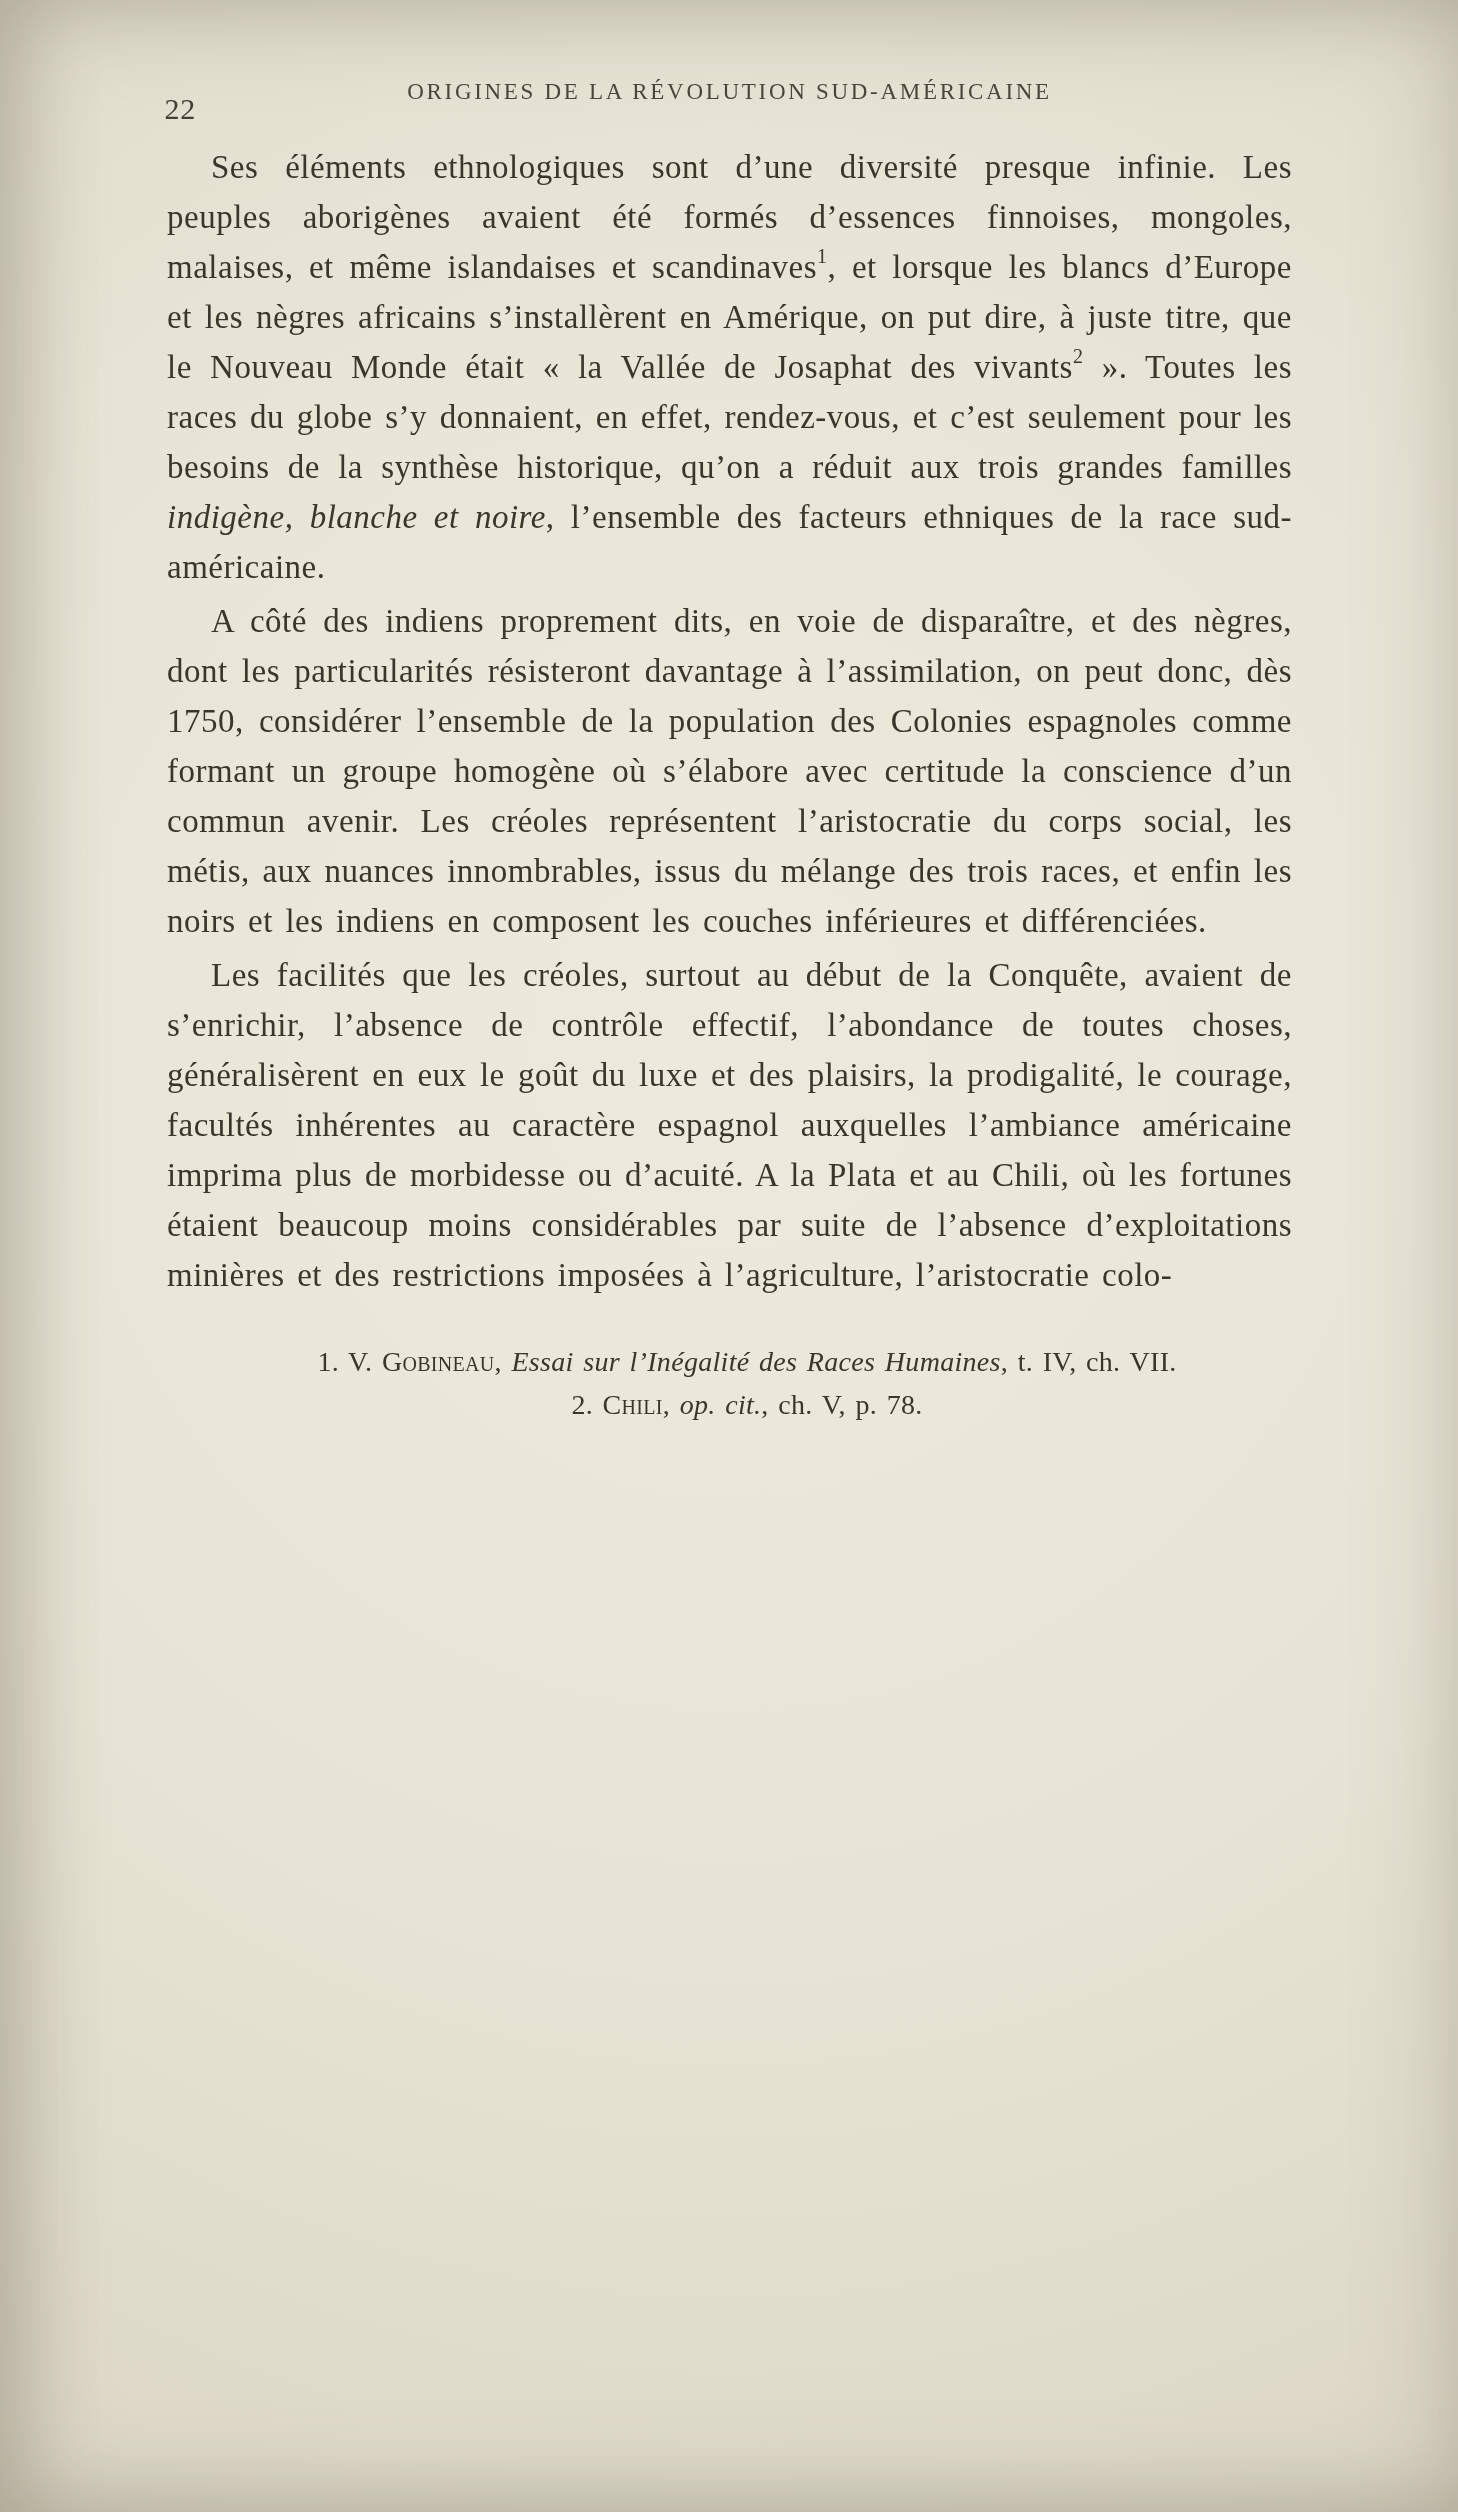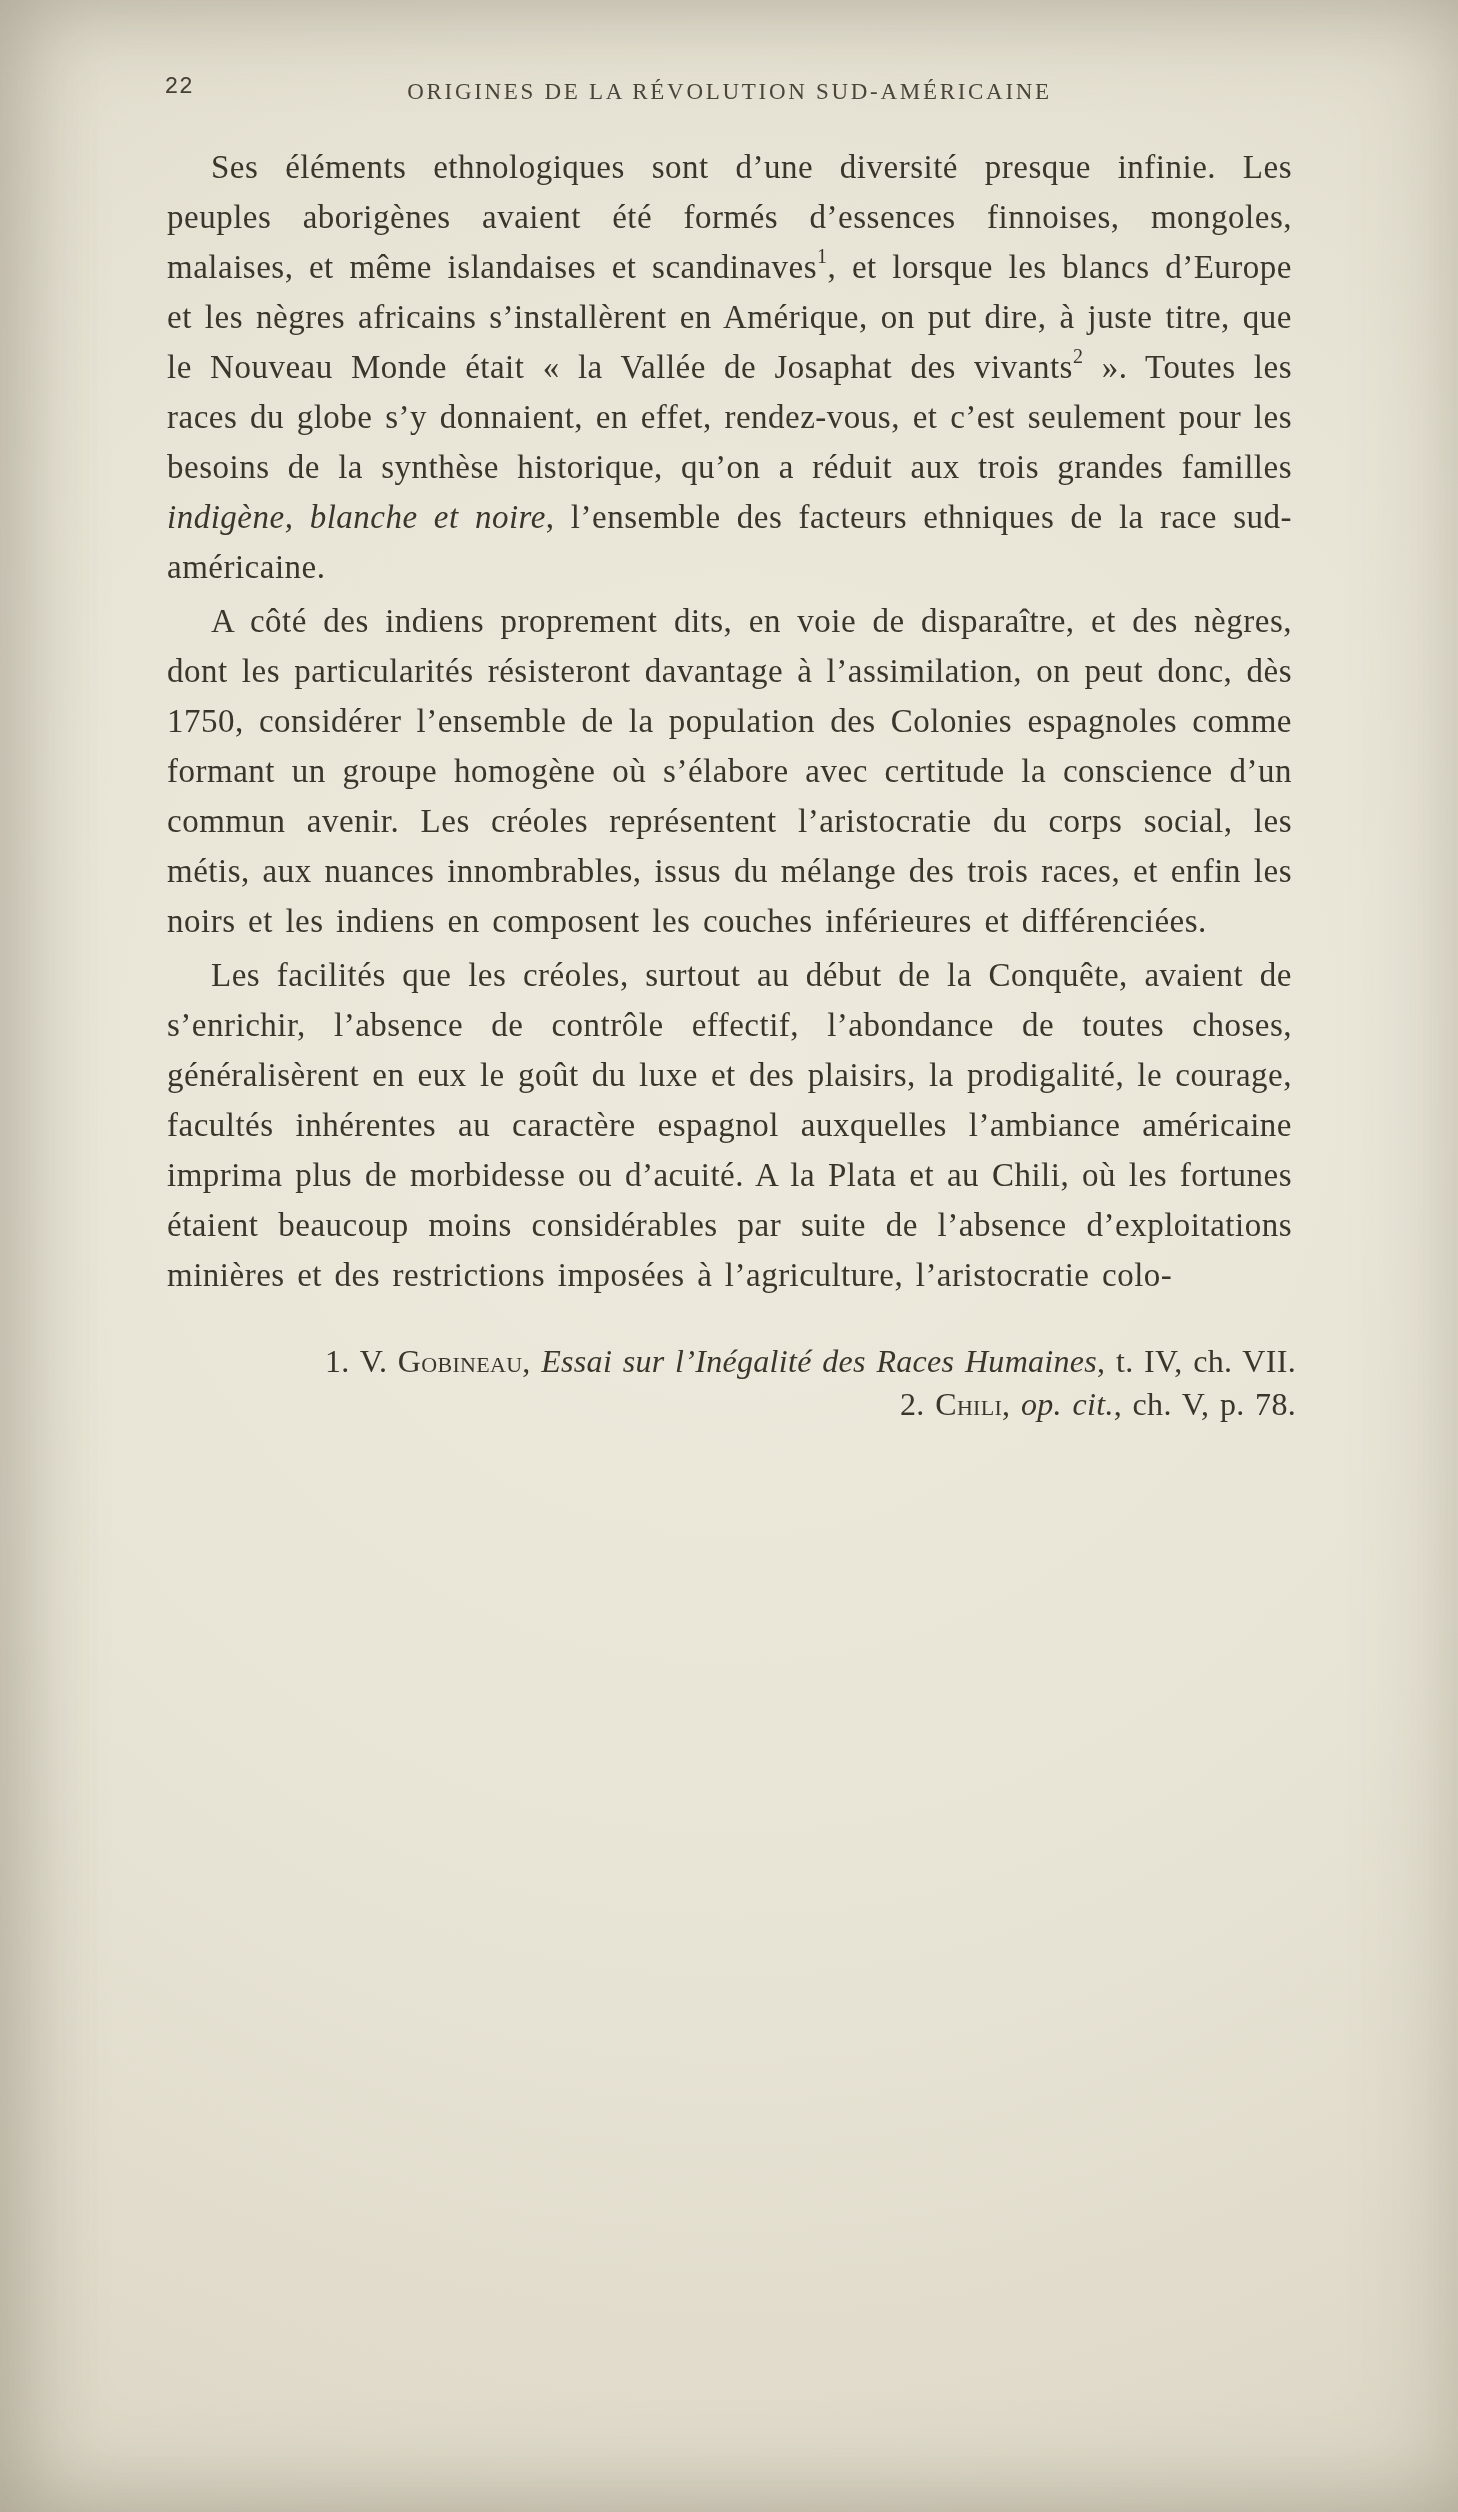--- a/index.html
+++ b/index.html
@@ -20,25 +20,24 @@
     padding: 73px 163px 0 163px;
   }
   .running-head {
     position: relative;
     height: 40px;
     margin-bottom: 29px;
   }
   .page-num {
     position: absolute;
     left: 1.5px;
-    top: 1px;
-    font-size: 23px;
+    top: 19px;
+    font-size: 30px;
     letter-spacing: 0.8px;
     color: #454035;
-    font-family: Liberation Mono, monospace;
   }
   .running-title {
     display: block;
     text-align: center;
     font-size: 23px;
     letter-spacing: 2.7px;
     color: #4a453a;
     padding-top: 6px;
     white-space: nowrap;
   }
@@ -62,25 +61,25 @@
     position: relative;
     top: -3px;
     vertical-align: super;
   }
   .footnotes {
     width: 1133px;
     margin-top: 40px;
   }
   .footnotes p {
     margin: 0;
-    font-size: 32px;
+    font-size: 28px;
     line-height: 43px;
     letter-spacing: 0.3px;
     word-spacing: 2.3px;
-    text-align: right;
+    text-align: center;
     text-indent: 35px;
   }
 </style>
 </head>
 <body>
 
 <div class="page">
   <header class="running-head">
     <span class="page-num">22</span>
     <span class="running-title">ORIGINES DE LA RÉVOLUTION SUD-AMÉRICAINE</span>

